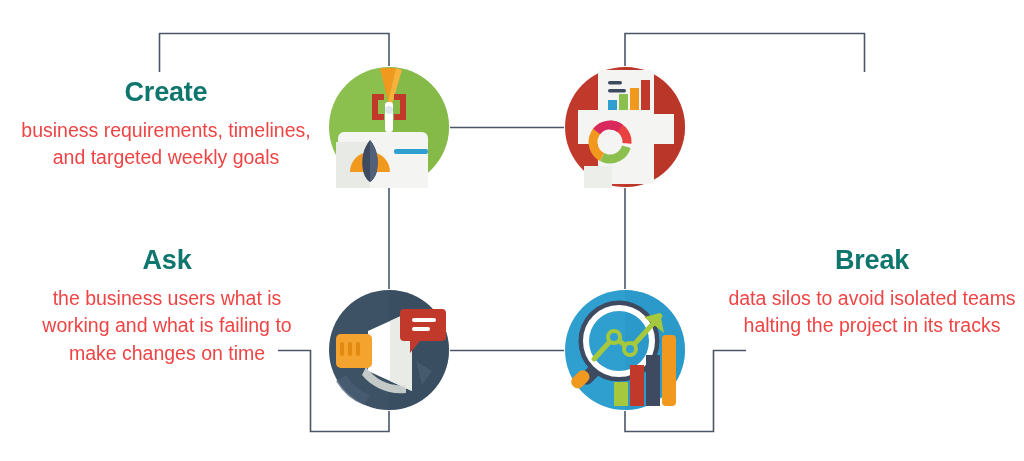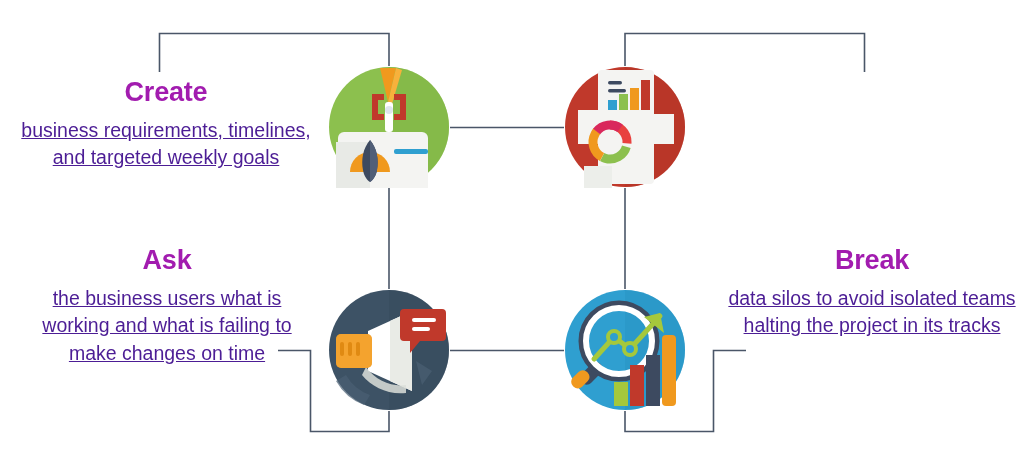--- a/index.html
+++ b/index.html
@@ -33,31 +33,30 @@
     width: 122px;
     height: 122px;
   }
   .text-block {
     position: absolute;
     text-align: center;
   }
   .step-title {
     font-size: 27px;
     font-weight: bold;
-    color: #a21caf;
+    color: #0f766e;
     letter-spacing: -0.2px;
     line-height: 1.1;
     margin: 0 0 9px 0;
   }
   .step-desc {
     font-size: 19.5px;
-    color: #4c1d95;
+    color: #ef4444;
     line-height: 1.42;
     margin: 0;
-    text-decoration: underline;
   }
   
   #text-create   { left: 16px;  top: 78px;  width: 300px; }
   #text-encourage{ left: 726px; top: 78px;  width: 292px; }
   #text-ask      { left: 18px;  top: 246px; width: 298px; }
   #text-break    { left: 726px; top: 246px; width: 292px; }
 
   #node-create   { left: 328px; top: 66px; }
   #node-encourage{ left: 564px; top: 66px; }
   #node-ask      { left: 328px; top: 289px; }

